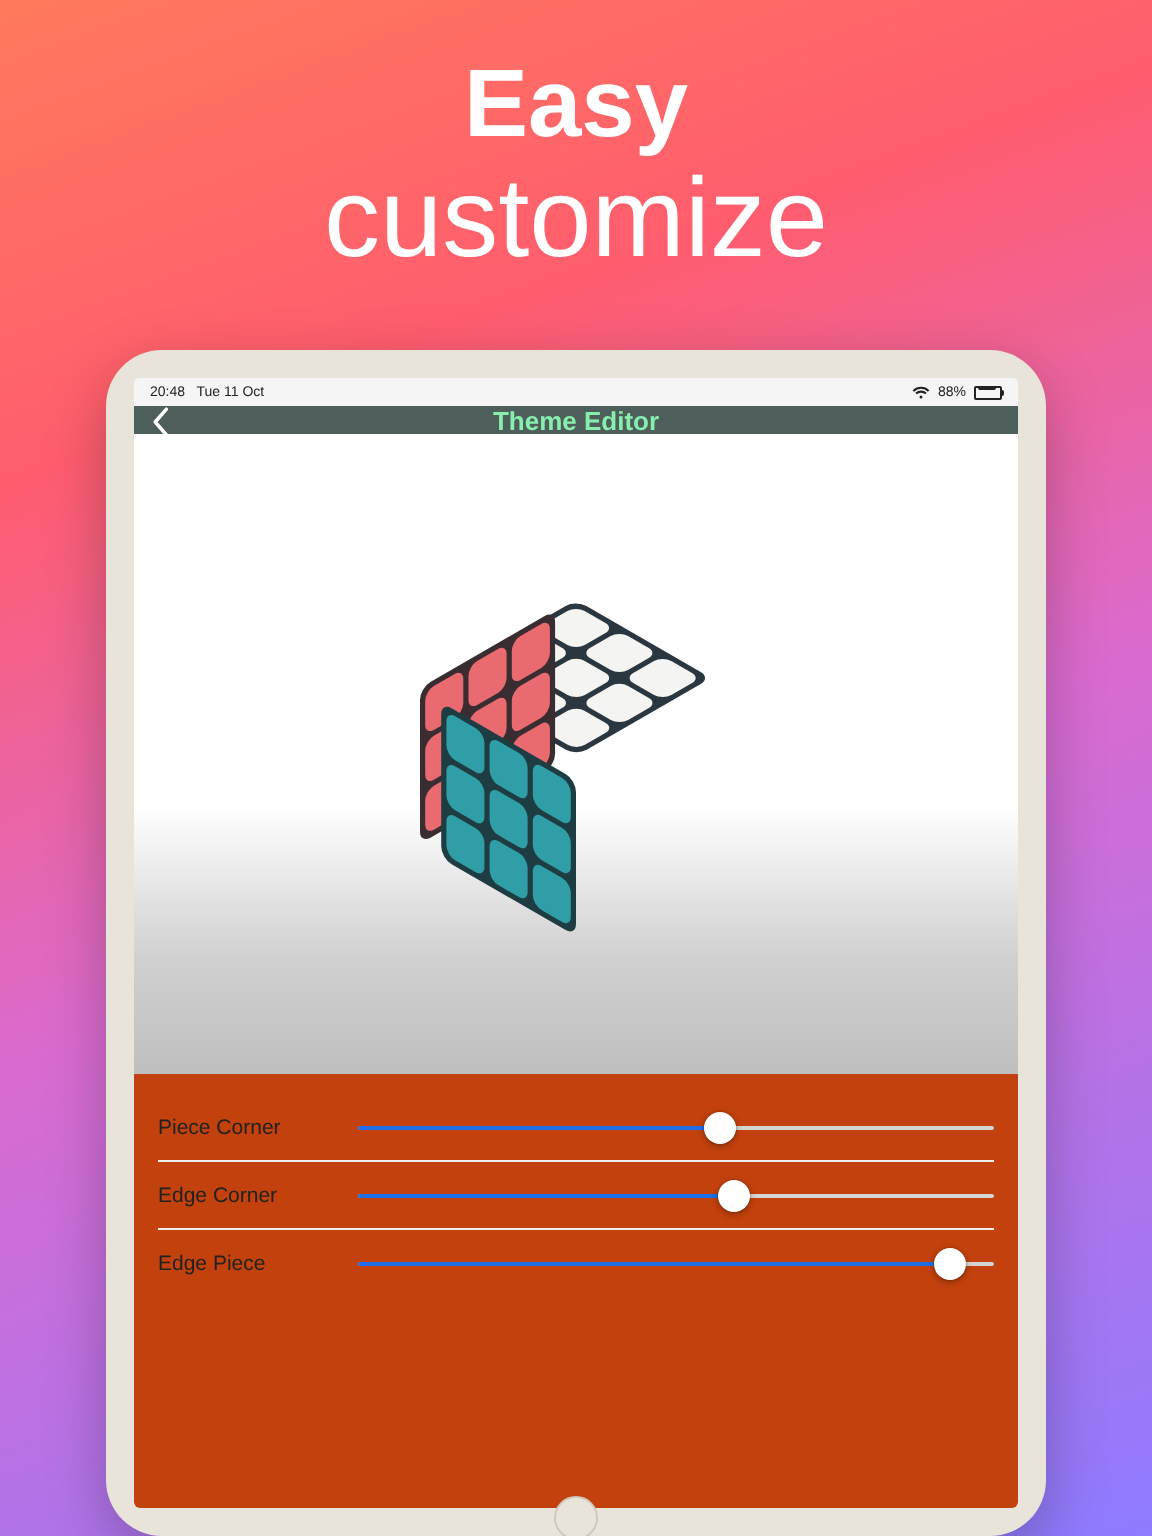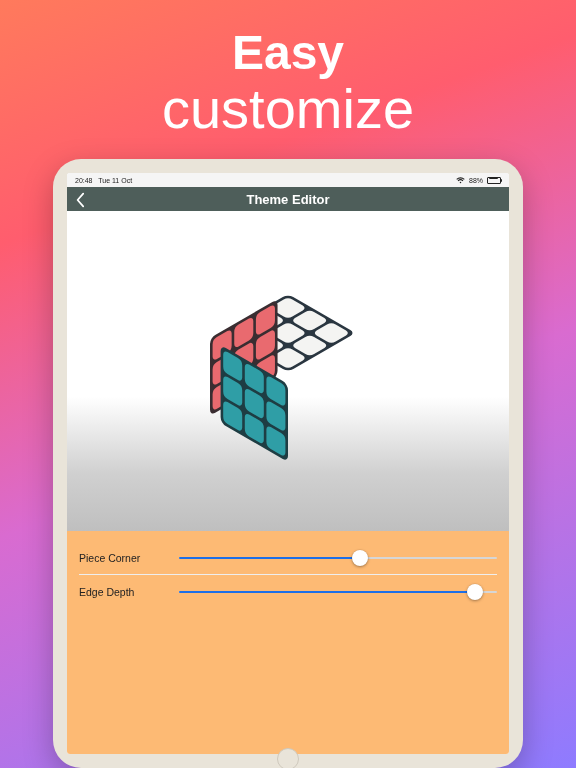--- a/index.html
+++ b/index.html
@@ -2,21 +2,21 @@
 <html><head>
 <meta charset="utf-8">
 <style>
   * { margin: 0; padding: 0; box-sizing: border-box; }
   html, body { width: 576px; height: 768px; overflow: hidden; font-family: -apple-system, BlinkMacSystemFont, "Segoe UI", sans-serif; }
   .bg {
     width: 576px; height: 768px;
     background: linear-gradient(160deg, #ff7a5c 0%, #ff5d6e 25%, #d96bd0 55%, #8e7bff 100%);
     display: flex; flex-direction: column; align-items: center;
   }
-  .hero { text-align: center; color: #fff; padding-top: 28px; padding-bottom: 20px; }
+  .hero { text-align: center; color: #fff; padding-top: 28px; padding-bottom: 36px; }
   .hero .bold { font-size: 48px; font-weight: 800; line-height: 1.05; }
   .hero .light { font-size: 56px; font-weight: 300; line-height: 1.05; margin-top: 2px; }
 
   .ipad-shell {
     width: 470px; height: 615px;
     background: #e9e4d9;
     border-radius: 28px;
     padding: 14px;
     box-shadow: 0 10px 30px rgba(0,0,0,0.25);
     position: relative;
@@ -41,39 +41,39 @@
     padding: 0 8px; font-size: 7px; color: #222; background: #f5f5f5;
   }
   .statusbar .right { display: flex; align-items: center; gap: 4px; }
   .wifi { width: 9px; height: 7px; position: relative; }
   .wifi svg { display:block; }
   .batt { width: 14px; height: 7px; border: 0.8px solid #222; border-radius: 1px; position: relative; }
   .batt::after { content:""; position:absolute; right:-2px; top:1.5px; width:1.2px; height:3px; background:#222; border-radius:0 1px 1px 0;}
   .batt .fill { position:absolute; left:0.8px; top:0.8px; bottom:0.8px; width:80%; background:#222; }
 
   .titlebar {
-    height: 24px; background: #4e5e5a; color: #ffffff;
+    height: 14px; background: #4e5e5a; color: #86efac;
     display: flex; align-items: center; justify-content: center;
     position: relative; font-size: 13px; font-weight: 600;
   }
   .back-chevron {
     position: absolute; left: 8px; top: 50%; transform: translateY(-50%);
     width: 14px; height: 14px; cursor: pointer;
   }
   .back-chevron svg { display:block; }
 
   .preview {
     flex: 0 0 320px;
     background: linear-gradient(180deg, #ffffff 0%, #ffffff 58%, #d0d0d0 82%, #bfbfbf 100%);
     display:flex; align-items:center; justify-content:center;
   }
   .cube-wrap { width: 180px; height: 180px; display:flex; align-items:center; justify-content:center; }
 
   .controls {
-    flex: 1 1 auto; background: #fdba74; padding: 10px 12px 4px 12px;
+    flex: 1 1 auto; background: #c2410c; padding: 10px 12px 4px 12px;
     display:flex; flex-direction:column;
   }
   .row {
     display:flex; align-items:center; height: 34px;
     border-bottom: 0.5px solid #eee;
   }
   .row:last-child { border-bottom: none; }
   .row .lbl { width: 100px; font-size: 10.5px; color: #222; }
   .row .slider { flex:1; position:relative; height: 20px; }
   .track { position:absolute; left:0; right:0; top:50%; height:2px; background:#d6d6d6; transform:translateY(-50%); border-radius:2px; }
@@ -189,21 +189,29 @@
       <div class="controls">
         <div class="row">
           <div class="lbl">Piece Corner</div>
           <div class="slider">
             <div class="track"></div>
               <div class="fill" style="width: 57%;"></div>
               <div class="thumb" style="left: 57%;"></div>
           </div>
         </div>
         <div class="row">
-          <div class="lbl">Edge Depth</div>
+          <div class="lbl">Edge Corner</div>
+          <div class="slider">
+            <div class="track"></div>
+              <div class="fill" style="width: 59%;"></div>
+              <div class="thumb" style="left: 59%;"></div>
+          </div>
+        </div>
+        <div class="row">
+          <div class="lbl">Edge Piece</div>
           <div class="slider">
             <div class="track"></div>
               <div class="fill" style="width: 93%;"></div>
               <div class="thumb" style="left: 93%;"></div>
           </div>
         </div>
       </div>
 
     </div>
     <div class="home-btn"></div>

